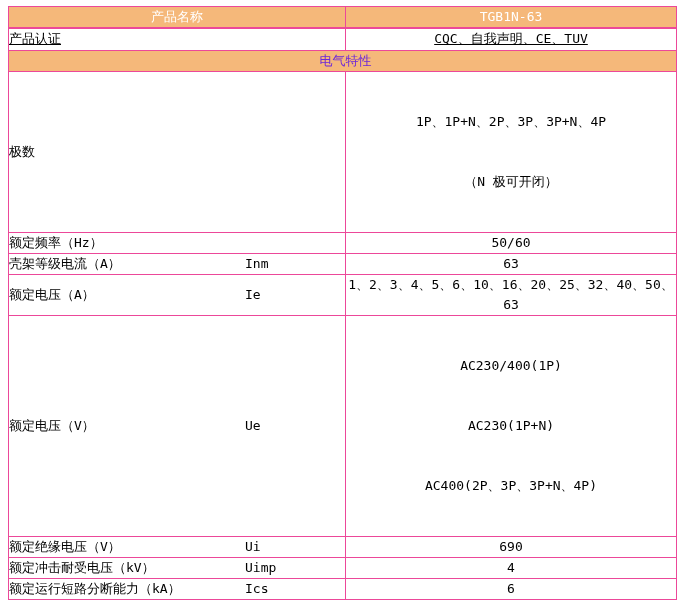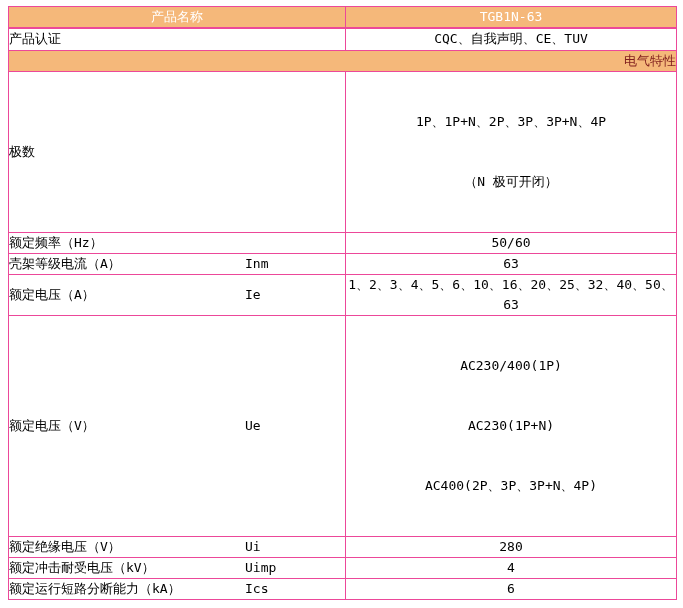--- a/index.html
+++ b/index.html
@@ -38,22 +38,22 @@
     transform:translateY(-50%);
   }
   tr.row-header td{
     background:#F5B87A;
     color:#ffffff;
     text-align:center;
     border-bottom-width:2px;
   }
   tr.row-section td{
     background:#F5B87A;
-    color:#7f1d1d;
-    text-align:right;
+    color:#6d28d9;
+    text-align:center;
     padding-left:6px;
   }
   .lines div{line-height:20px;text-align:center;}
 </style>
 </head>
 <body>
 
 <div class="page">
   <table class="spec">
     <colgroup>
@@ -61,21 +61,21 @@
         <col class="c2">
       </colgroup>
 
     <tbody>
         <tr class="row-header" style="height:21px;">
       <td class="lbl-h">产品名称</td>
       <td class="val-h">TGB1N-63</td>
     </tr>
 
 
-    <tr style="height:22px;">
+    <tr style="height:22px;text-decoration:underline;">
       <td class="lbl">产品认证</td>
       <td class="val">CQC、自我声明、CE、TUV</td>
     </tr>
 
     <tr class="row-section" style="height:20px;">
       <td colspan="2">电气特性</td>
     </tr>
 
     <tr style="height:41px;">
       <td class="lbl">极数</td>
@@ -104,21 +104,21 @@
       <td class="lbl"><span>额定电压（V）</span><span class="sym">Ue</span></td>
       <td class="val lines">
         <div>AC230/400(1P)</div>
         <div>AC230(1P+N)</div>
         <div>AC400(2P、3P、3P+N、4P)</div>
       </td>
     </tr>
 
     <tr style="height:20px;">
       <td class="lbl"><span>额定绝缘电压（V）</span><span class="sym">Ui</span></td>
-      <td class="val">280</td>
+      <td class="val">690</td>
     </tr>
 
     <tr style="height:20px;margin-top:32px;">
       <td class="lbl"><span>额定冲击耐受电压（kV）</span><span class="sym">Uimp</span></td>
       <td class="val">4</td>
     </tr>
 
     <tr style="height:20px;">
       <td class="lbl"><span>额定运行短路分断能力（kA）</span><span class="sym">Ics</span></td>
       <td class="val">6</td>

